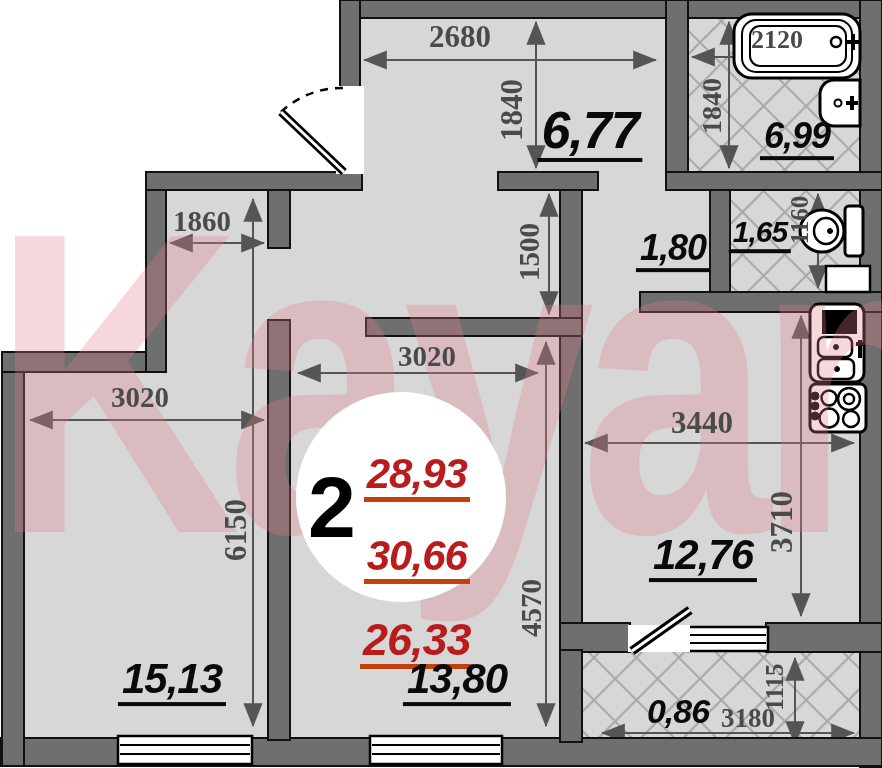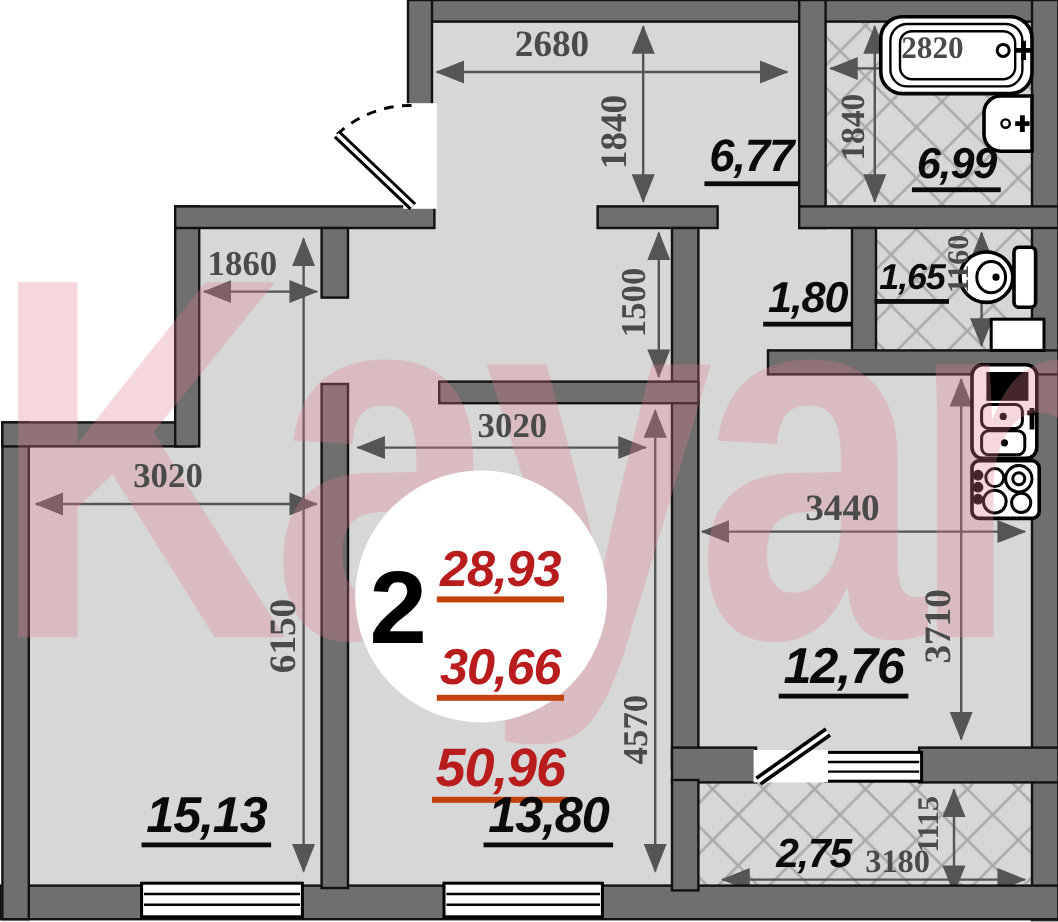--- a/index.html
+++ b/index.html
@@ -161,36 +161,36 @@
     <rect x="826" y="266" width="44" height="26" fill="#fff" stroke="#000" stroke-width="2.5"></rect>
   </svg>
 
   <div class="watermark">Kayan</div>
 
   <div class="badge">
     <div class="num2">2</div>
     <div class="vals">
       <div class="v">28,93</div>
       <div class="v">30,66</div>
-      <div class="v v3">50,96</div>
+      <div class="v v3">26,33</div>
     </div>
   </div>
 
-  <div class="lbl area" style="left:626px;top:133px;font-size:38px">6,77</div>
+  <div class="lbl area" style="left:590px;top:133px;font-size:52px">6,77</div>
   <div class="lbl area" style="left:797px;top:139px;font-size:36px">6,99</div>
   <div class="lbl area" style="left:673px;top:251px;font-size:36px">1,80</div>
   <div class="lbl area" style="left:760px;top:235px;font-size:30px">1,65</div>
   <div class="lbl area" style="left:703px;top:558px;font-size:42px">12,76</div>
   <div class="lbl area" style="left:172px;top:682px;font-size:42px">15,13</div>
   <div class="lbl area" style="left:457px;top:682px;font-size:42px">13,80</div>
-  <div class="lbl area" style="left:678px;top:712px;font-size:34px;border-bottom:none">2,75</div>
+  <div class="lbl area" style="left:678px;top:712px;font-size:34px;border-bottom:none">0,86</div>
 
   <div class="lbl dim" style="left:460px;top:37px;font-size:31px">2680</div>
   <div class="lbl dim dimv" style="left:512px;top:110px;font-size:31px">1840</div>
-  <div class="lbl dim" style="left:777px;top:40px;font-size:26px">2820</div>
+  <div class="lbl dim" style="left:777px;top:40px;font-size:26px">2120</div>
   <div class="lbl dim dimv" style="left:712px;top:106px;font-size:28px">1840</div>
   <div class="lbl dim" style="left:202px;top:221px;font-size:29px">1860</div>
   <div class="lbl dim dimv" style="left:529px;top:252px;font-size:29px">1500</div>
   <div class="lbl dim dimv" style="left:800px;top:220px;font-size:25px">1160</div>
   <div class="lbl dim" style="left:427px;top:356px;font-size:29px">3020</div>
   <div class="lbl dim" style="left:140px;top:397px;font-size:29px">3020</div>
   <div class="lbl dim" style="left:702px;top:423px;font-size:31px">3440</div>
   <div class="lbl dim dimv" style="left:236px;top:530px;font-size:31px">6150</div>
   <div class="lbl dim dimv" style="left:782px;top:522px;font-size:31px">3710</div>
   <div class="lbl dim dimv" style="left:531px;top:608px;font-size:29px">4570</div>

